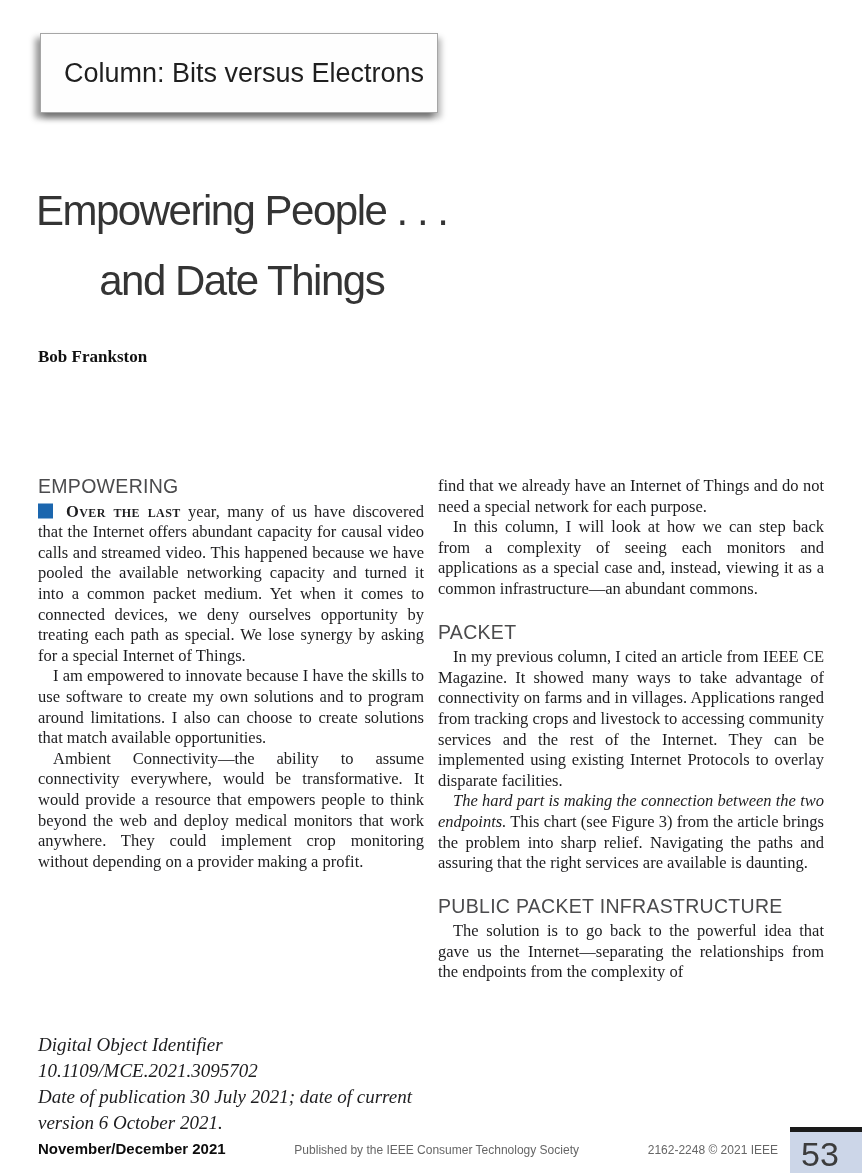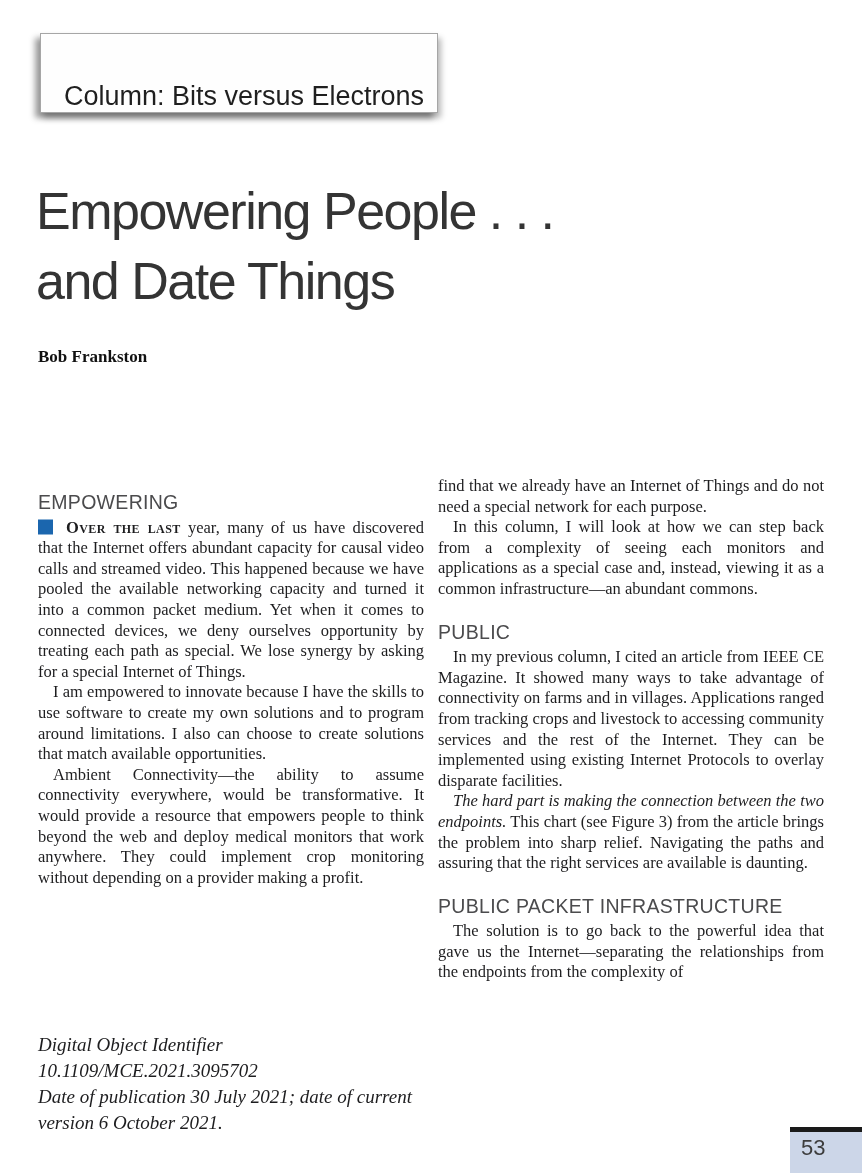--- a/index.html
+++ b/index.html
@@ -11,36 +11,37 @@
     font-family:"Liberation Serif", serif;
     color:#1d1d1f;
   }
 
   
   .column-box{
     position:absolute;left:40px;top:33px;width:396px;height:78px;
     background:#fefefe;
     border:1px solid #a6a6a6;
     box-shadow:-5px 5px 6px rgba(0,0,0,0.38), 3px 5px 6px rgba(0,0,0,0.28);
-    display:flex;align-items:flex-end;
+    display:flex;align-items:center;
   }
   .column-box span{
     font-family:"Liberation Sans", sans-serif;
     font-size:27px;color:#1f1f1f;
     padding-left:23px;letter-spacing:0px;
   }
 
   
   .title{
     position:absolute;left:36px;top:176px;margin:0;
     font-family:"Liberation Sans", sans-serif;
     font-weight:400;
-    font-size:52px;line-height:70px;
+    font-size:42px;line-height:70px;
     letter-spacing:-1.5px;
     color:#343434;
+    text-align:center;
   }
   .title-line{display:block;}
 
   .author{
     position:absolute;left:38px;top:347px;
     font-family:"Liberation Serif", serif;
     font-weight:bold;font-size:17px;color:#111;
   }
 
   
@@ -55,21 +56,21 @@
 
   .section-heading{
     font-family:"Liberation Sans", sans-serif;
     font-weight:400;
     font-size:19.5px;
     color:#4b4b4d;
     letter-spacing:0.3px;
     margin:22px 0 5px 0;
     text-align:left;
   }
-  .section-heading.first{margin-top:16px;}
+  .section-heading.first{margin-top:0;}
 
   .body-par{margin:0;}
   .body-par.indent{text-indent:15px;}
 
   .bullet{
     display:inline-block;width:15px;height:15px;
     background:#1b66ae;
     margin-right:13px;
     transform:translateY(1.5px);
   }
@@ -100,21 +101,21 @@
 
   
   .pagebox{
     position:absolute;right:0;top:1127px;width:72px;height:46px;
     background:#ccd6e8;
     border-top:5px solid #1a1a1a;
     box-sizing:border-box;
   }
   .pagebox-number{
     font-family:"Liberation Sans", sans-serif;
-    font-size:22px;color:#3c3c3c;
+    font-size:34px;color:#3c3c3c;
     margin:5px 0 0 11px;line-height:1;
   }
 </style>
 </head>
 <body>
 
 <div class="page">
 
   <div class="column-box">
     <span>Column: Bits versus Electrons</span>
@@ -135,25 +136,30 @@
   </div>
 
   <div class="footnote">
     <div>Digital Object Identifier 10.1109/MCE.2021.3095702</div>
     <div>Date of publication 30 July 2021; date of current version 6 October 2021.</div>
   </div>
 
   <div class="col col-right">
     <p class="body-par">find that we already have an Internet of Things and do not need a special network for each purpose.</p>
     <p class="body-par indent">In this column, I will look at how we can step back from a complexity of seeing each monitors and applications as a special case and, instead, viewing it as a common infrastructure—an abundant commons.</p>
-    <h2 class="section-heading">PUBLIC</h2>
+    <h2 class="section-heading">PACKET</h2>
     <p class="body-par indent">In my previous column, I cited an article from IEEE CE Magazine. It showed many ways to take advantage of connectivity on farms and in villages. Applications ranged from tracking crops and livestock to accessing community services and the rest of the Internet. They can be implemented using existing Internet Protocols to overlay disparate facilities.</p>
     <p class="body-par indent"><span class="italic">The hard part is making the connection between the two endpoints.</span><span> This chart (see Figure 3) from the article brings the problem into sharp relief. Navigating the paths and assuring that the right services are available is daunting.</span></p>
     <h2 class="section-heading">PUBLIC PACKET INFRASTRUCTURE</h2>
     <p class="body-par indent">The solution is to go back to the powerful idea that gave us the Internet—separating the relationships from the endpoints from the complexity of</p>
   </div>
 
+  <div class="footer">
+    <span class="footer-issue">November/December 2021</span>
+    <span class="footer-publisher">Published by the IEEE Consumer Technology Society</span>
+    <span class="footer-issn">2162-2248 © 2021 IEEE</span>
+  </div>
 
   <div class="pagebox">
     <div class="pagebox-number">53</div>
   </div>
 
 </div>
 
 </body></html>

